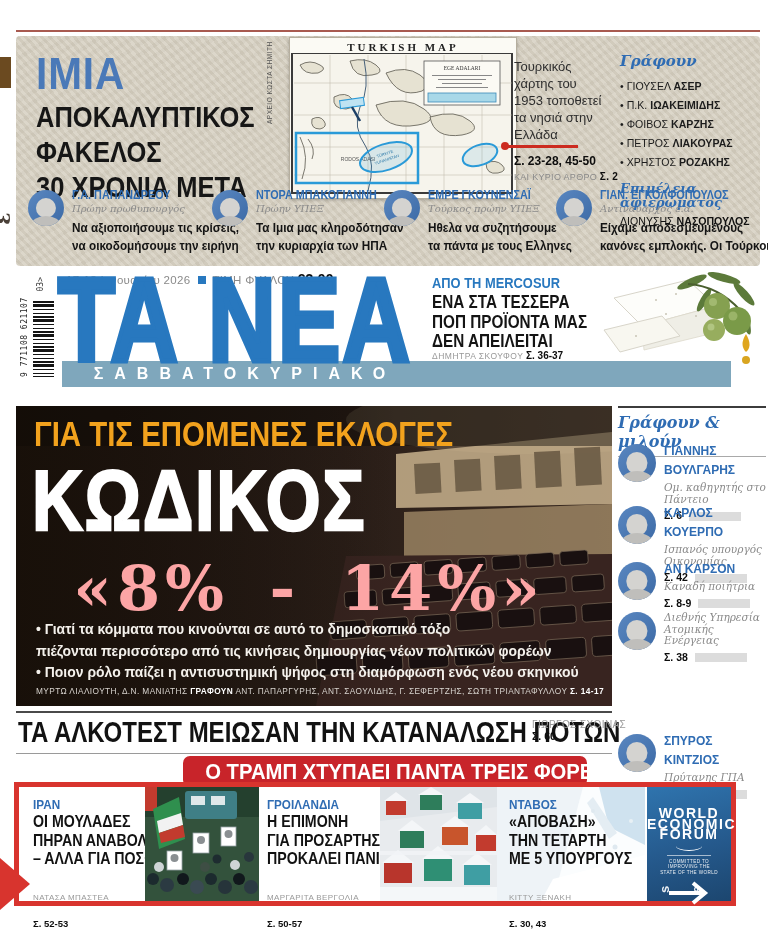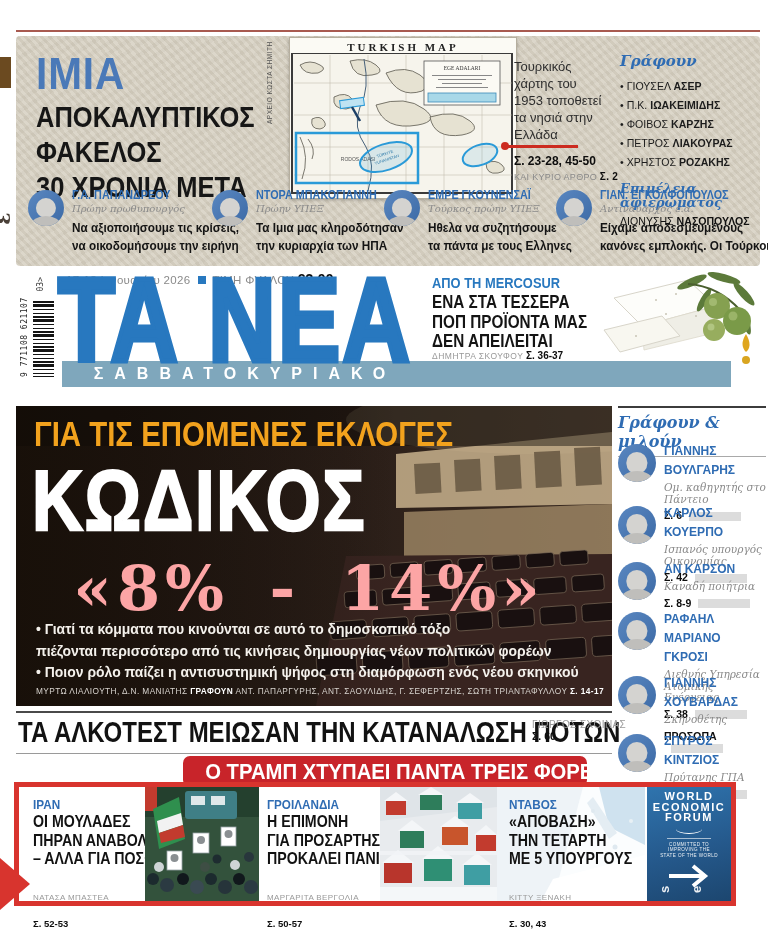--- a/index.html
+++ b/index.html
@@ -101,21 +101,21 @@
 
   
   .bottom-frame{left:14px;top:782px;width:722px;height:124px;border:5px solid #d8342e;background:#fff;box-sizing:border-box;}
   .bs-text{position:absolute;top:10px;}
   .bs-kicker{font-size:13px;font-weight:bold;color:#2f6cb3;white-space:nowrap;transform:scaleX(.9);transform-origin:0 0;}
   .bs-line{font-size:16.5px;line-height:18.5px;font-weight:bold;color:#121212;white-space:nowrap;transform:scaleX(.86);transform-origin:0 0;}
   .bs-author{font-size:8px;color:#999;letter-spacing:.4px;margin-top:25px;}
   .bs-page{font-size:9.5px;font-weight:bold;color:#0d0d0d;margin-top:16px;}
   .bs-img{position:absolute;top:0;height:114px;}
   .wef{position:absolute;left:628px;top:0;width:84px;height:114px;background:linear-gradient(165deg,#2f74ae 0%,#25598c 55%,#1c466f 100%);color:#fff;text-align:center;}
-  .wef-logo{font-size:11px;line-height:10.5px;letter-spacing:1.5px;font-weight:bold;padding-top:4px;}
+  .wef-logo{font-size:14px;line-height:10.5px;letter-spacing:1.5px;font-weight:bold;padding-top:21px;}
   .wef-arc{width:26px;height:9px;border-bottom:1.5px solid #fff;border-radius:50%;margin:1px auto 4px;}
   .wef-div{width:44px;height:1px;background:rgba(255,255,255,.6);margin:0 auto 3px;}
   .wef-tag{font-size:4.6px;line-height:5.6px;letter-spacing:.4px;color:rgba(255,255,255,.9);width:58px;margin:0 auto;}
   .wef-letter{position:absolute;bottom:4px;font-size:13px;font-weight:bold;transform:rotate(-90deg);opacity:.9;}
 
   .corner-triangle{left:0;top:858px;width:0;height:0;border-top:26px solid transparent;border-bottom:26px solid transparent;border-left:30px solid #d8342e;}
 </style>
 </head>
 <body>
 
@@ -383,29 +383,22 @@
       <div class="sb-pagerow"><span>Σ. 42</span><span class="sb-bar"></span></div>
     </div>
     <div class="sb-entry" style="top:154px;">
       <div class="avatar sb-avatar"></div>
       <div class="sb-name">ΑΝ ΚΑΡΣΟΝ</div>
       <div class="sb-role">Καναδή ποιήτρια</div>
       <div class="sb-pagerow"><span>Σ. 8-9</span><span class="sb-bar"></span></div>
     </div>
     <div class="sb-entry" style="top:204px;">
       <div class="avatar sb-avatar"></div>
-      <div class="sb-name">ΡΑΦΑΗΛ ΜΑΡΙΑΝΟ ΓΚΡΟΣΙ</div>
       <div class="sb-role">Διεθνής Υπηρεσία Ατομικής Ενέργειας</div>
       <div class="sb-pagerow"><span>Σ. 38</span><span class="sb-bar"></span></div>
-    </div>
-    <div class="sb-entry" style="top:268px;">
-      <div class="avatar sb-avatar"></div>
-      <div class="sb-name">ΓΙΑΝΝΗΣ ΧΟΥΒΑΡΔΑΣ</div>
-      <div class="sb-role">Σκηνοθέτης</div>
-      <div class="sb-pagerow"><span>ΠΡΟΣΩΠΑ</span><span class="sb-bar"></span></div>
     </div>
     <div class="sb-entry" style="top:326px;">
       <div class="avatar sb-avatar"></div>
       <div class="sb-name">ΣΠΥΡΟΣ ΚΙΝΤΖΙΟΣ</div>
       <div class="sb-role">Πρύτανης ΓΠΑ</div>
       <div class="sb-pagerow"><span>Σ. 36</span><span class="sb-bar"></span></div>
     </div>
   </aside>
 
   <div class="abs alc-rule-top"></div>

